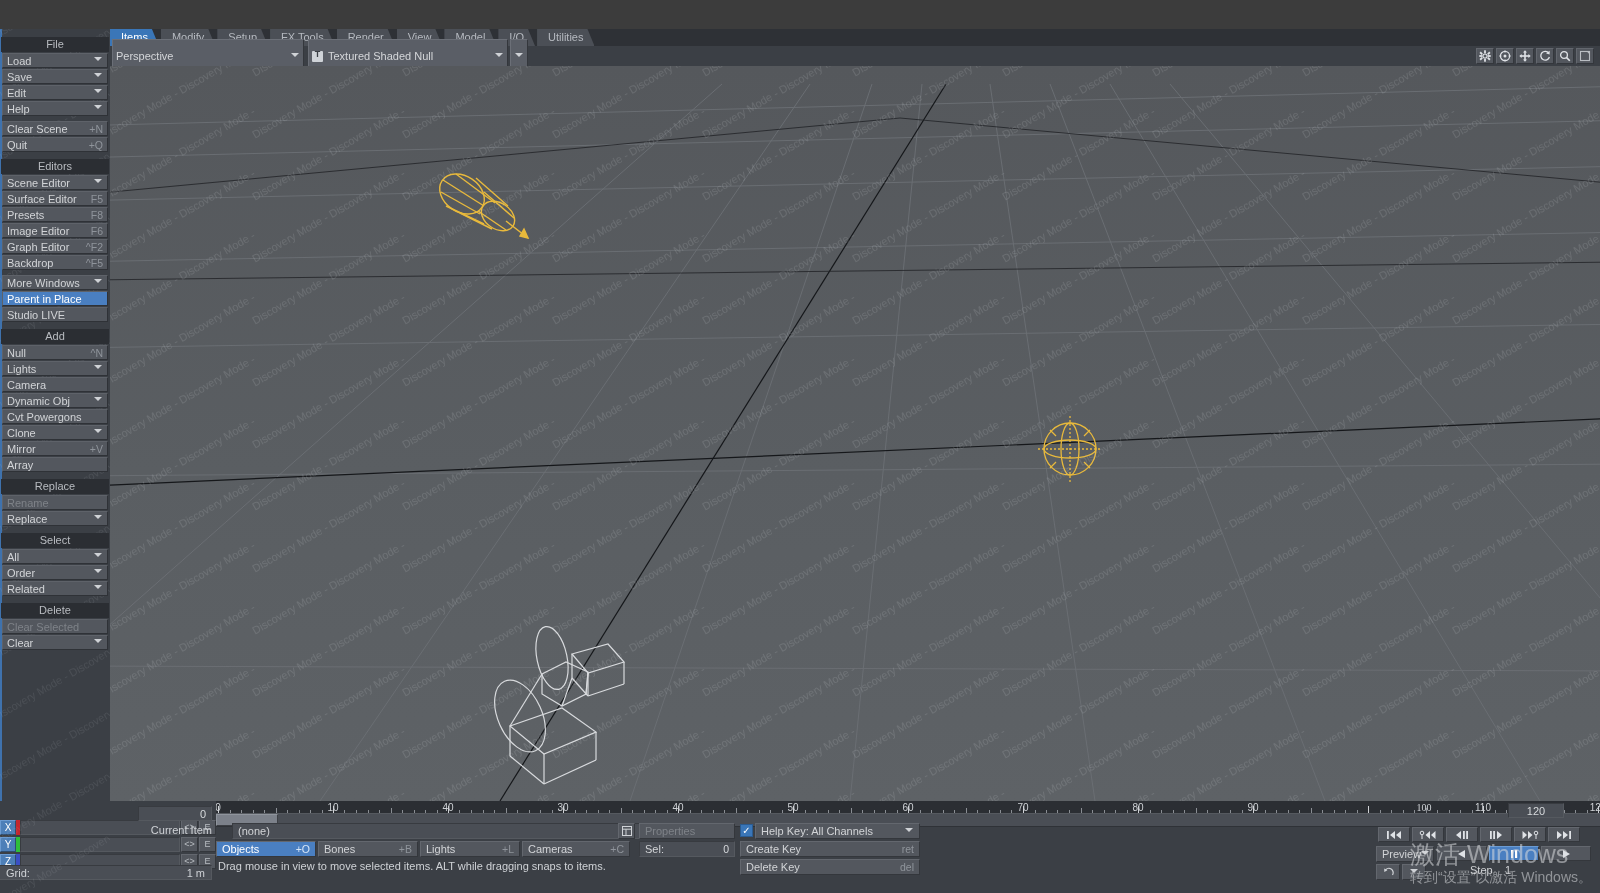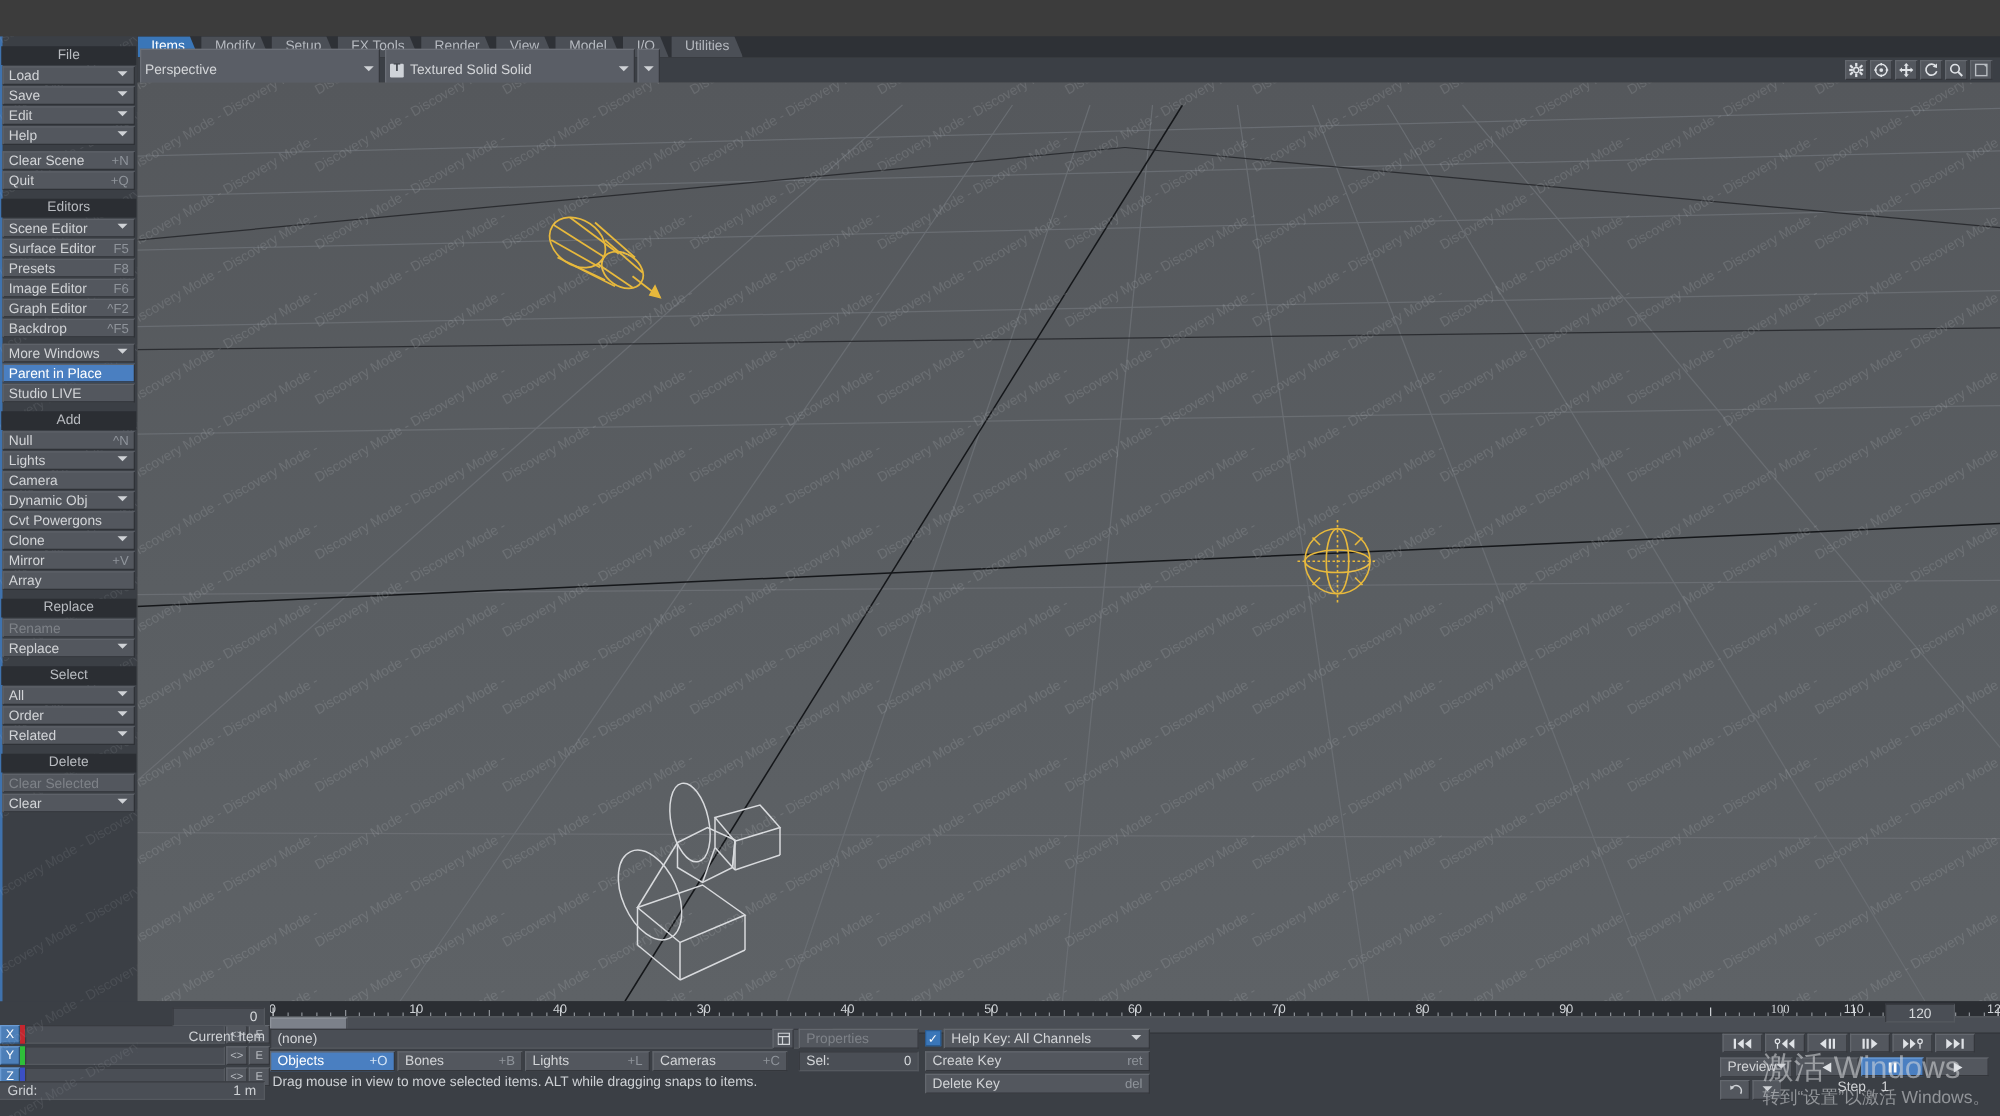--- a/index.html
+++ b/index.html
@@ -443,21 +443,21 @@
       <div class="tab"><span>Utilities</span></div>
     </div>
 
   <div class="vptoolbar">
     <div class="vp-select vp-perspective">
       <span>Perspective</span>
       <span class="chev"></span>
     </div>
     <div class="vp-select vp-shade" style="margin-left:4px;">
       <span class="shade-icon"></span>
-      <span>Textured Solid Solid</span>
+      <span>Textured Shaded Null</span>
       <span class="chev"></span>
     </div>
     <div class="vp-select vp-shade-extra" style="margin-left:2px;">
       <span class="chev" style="margin-left:0;"></span>
     </div>
 
     <div class="vp-icons">
       <div class="vp-ico">
         <svg width="12" height="12" viewBox="0 0 12 12">
             <g fill="#dfe2e6">
@@ -931,21 +931,21 @@
       <span>Grid:</span>
       <span class="v">1 m</span>
     </div>
 
     <div class="curitem-lbl">Current Item</div>
 
     <div class="numfield" style="left:138px; top:5px; width:74px;">0</div>
 
     <div class="numfield" style="left:1508px; top:2px; width:56px; text-align:center; padding-right:0;">120</div>
 
-    <div class="ctrl dark" style="left:216px; top:22px; width:450px;">
+    <div class="ctrl dark" style="left:232px; top:22px; width:450px;">
       <span>(none)</span>
       <span class="chev"></span>
     </div>
     <div class="ctrl" style="left:618px; top:22px; width:17px; justify-content:center; padding:0;">
       <svg width="10" height="10" viewBox="0 0 10 10">
           <rect x="0.5" y="0.5" width="9" height="9" fill="none" stroke="#cfd2d6"></rect>
           <line x1="0.5" y1="3.2" x2="9.5" y2="3.2" stroke="#cfd2d6"></line>
           <line x1="4" y1="3.2" x2="4" y2="9.5" stroke="#cfd2d6"></line>
         </svg>
     </div>

